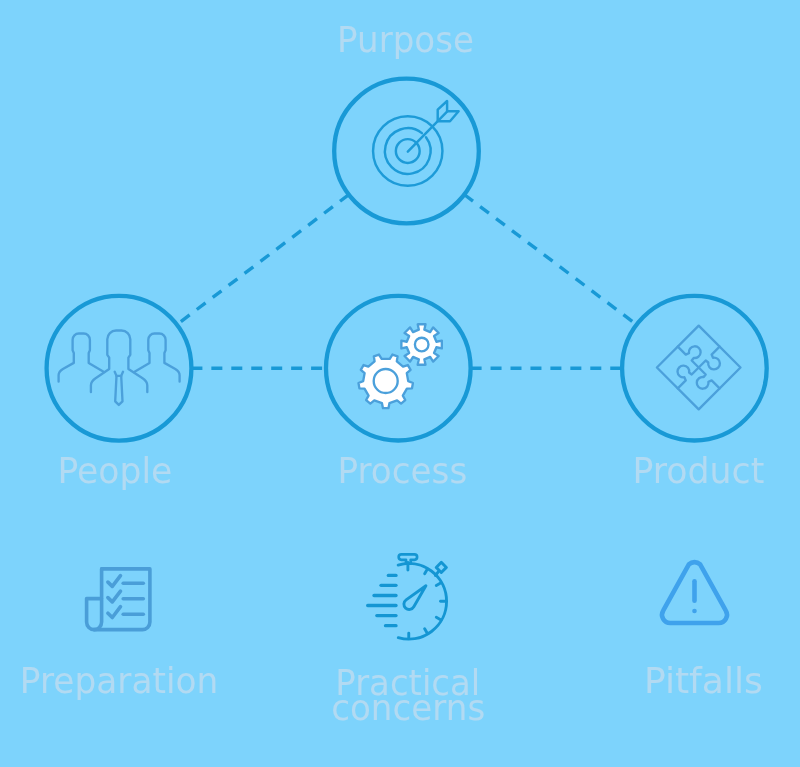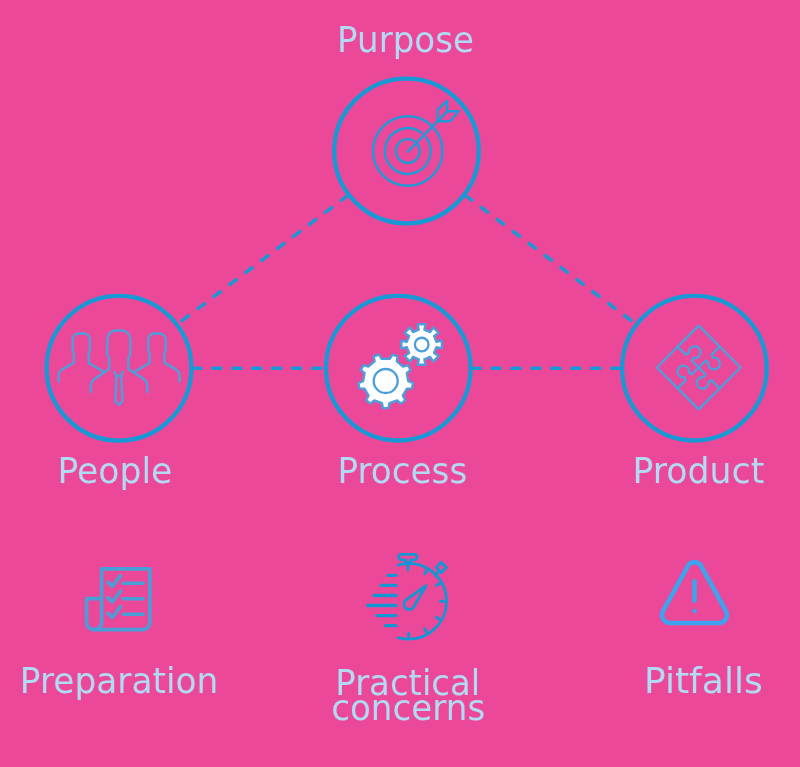--- a/index.html
+++ b/index.html
@@ -1,18 +1,18 @@
 <!DOCTYPE html>
 <html><head>
 <meta charset="utf-8">
 <style>
   html,body{margin:0;padding:0;background:#ffffff;}
   body{width:800px;height:767px;overflow:hidden;
        font-family:"DejaVu Sans","Liberation Sans",sans-serif;}
-  #stage{position:relative;width:800px;height:767px;background:#ec4899;}
+  #stage{position:relative;width:800px;height:767px;background:#7dd3fc;}
   #stage > svg{display:block;position:absolute;top:0;left:0;}
   .node-circle{fill:none;stroke:#1899d6;stroke-width:4.3;}
   .connector{fill:none;stroke:#1899d6;stroke-width:3.4;stroke-dasharray:11 8.95;stroke-linecap:butt;}
   .ico{fill:none;stroke:#1d9bd8;stroke-width:2.45;stroke-linecap:round;stroke-linejoin:round;}
   .ico-m{fill:none;stroke:#4ba0db;stroke-width:2.35;stroke-linecap:round;stroke-linejoin:round;}
   .ico-b{fill:none;stroke:#4a9ed8;stroke-width:3.6;stroke-linecap:round;stroke-linejoin:round;}
   .ico-c{fill:none;stroke:#1496d3;stroke-width:2.9;stroke-linecap:round;stroke-linejoin:round;}
   .ico-d{fill:none;stroke:#3fa2ec;stroke-width:4.6;stroke-linecap:round;stroke-linejoin:round;}
   .lbl{fill:#b2daf2;font-size:35px;font-family:"DejaVu Sans","Liberation Sans",sans-serif;
        text-anchor:start;font-weight:400;}

